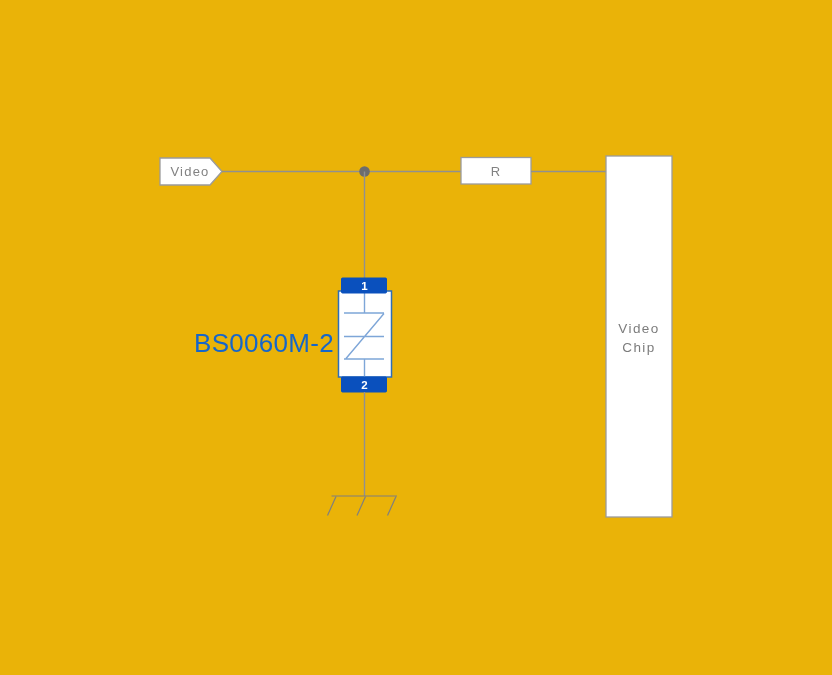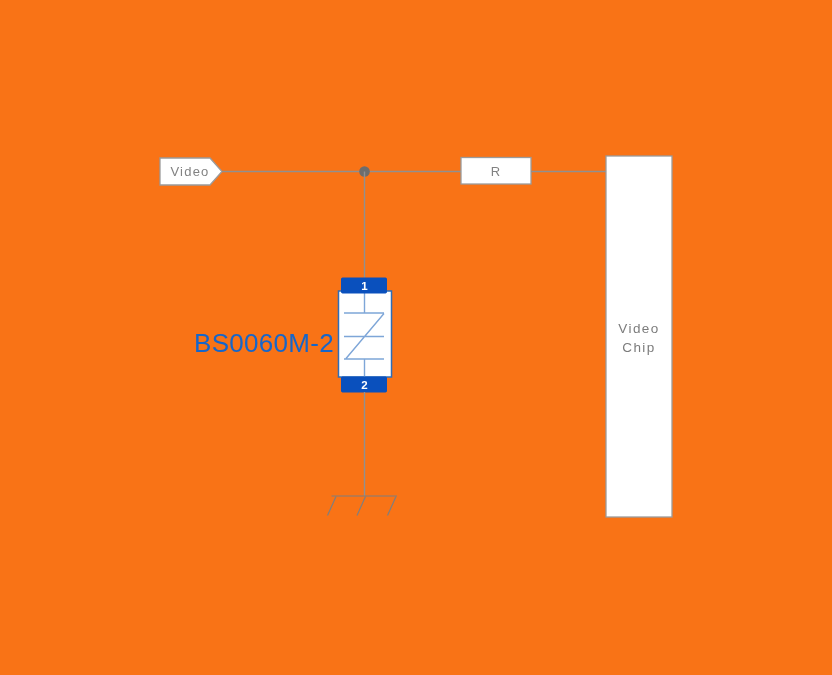--- a/index.html
+++ b/index.html
@@ -4,21 +4,21 @@
 <style>
   html, body {
     margin: 0;
     padding: 0;
     background: #ffffff;
   }
   .stage {
     position: relative;
     width: 832px;
     height: 675px;
-    background: #f97316;
+    background: #eab308;
     overflow: hidden;
     font-family: "Liberation Sans", sans-serif;
   }
   svg { display: block; }
 
   
   .wire      { stroke: #909090; stroke-width: 1.4; fill: none; }
   .box       { fill: #ffffff; stroke: #9b9b9b; stroke-width: 1.3; }
   .junction  { fill: #6d6d6d; stroke: none; }
   .gnd       { stroke: #7f7f7f; stroke-width: 1.2; fill: none; }

